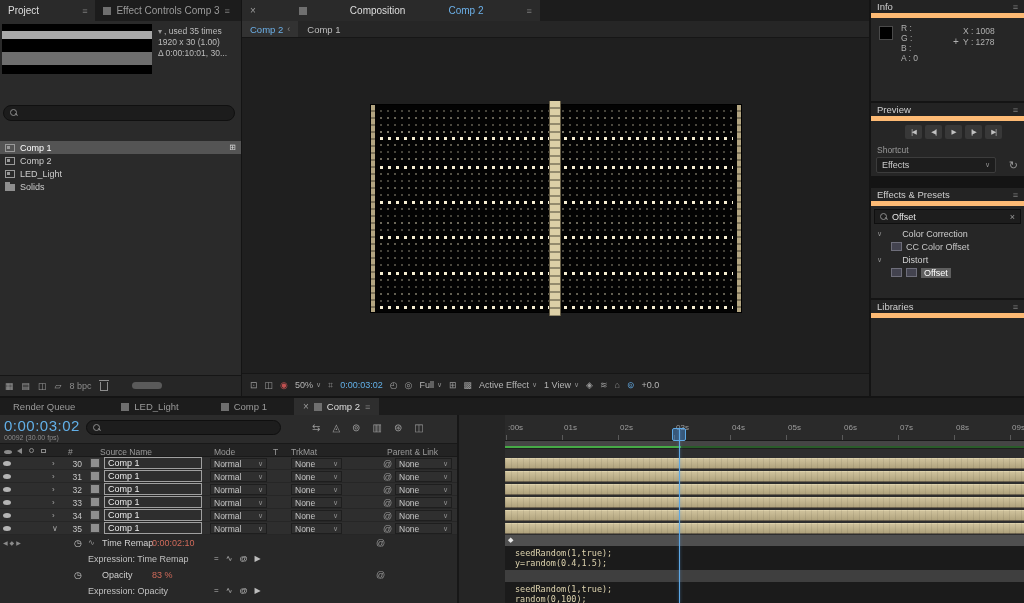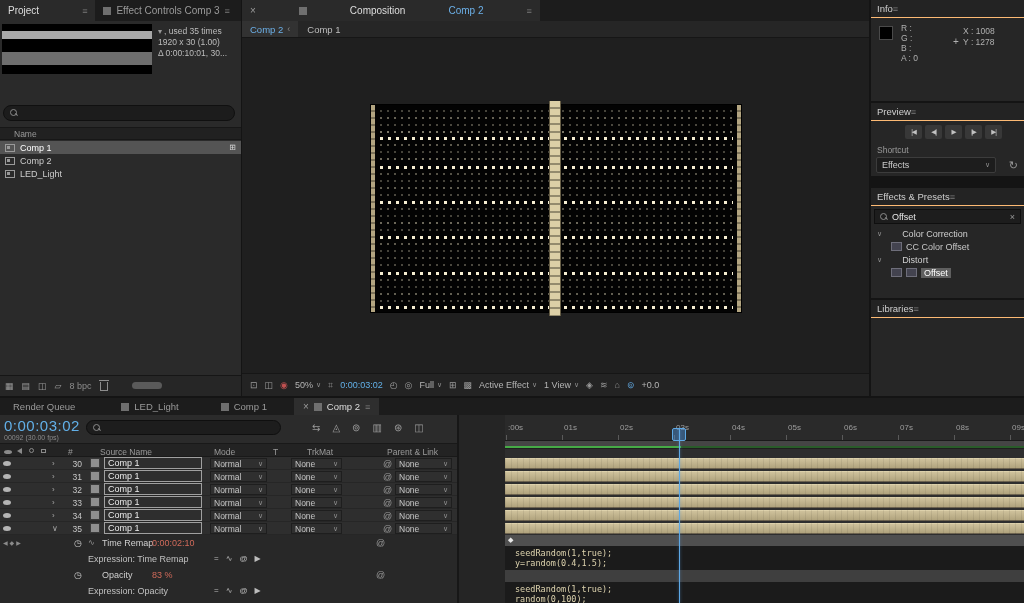--- a/index.html
+++ b/index.html
@@ -64,21 +64,21 @@
   .strip.center{ left:178px; top:-4px; bottom:-4px; width:12px; background:repeating-linear-gradient(180deg,#dccfa6 0 6px,#938a6d 6px 8px); border-left:1px solid #655c44; border-right:1px solid #655c44; }
   .dot-row{ position:absolute; left:8px; right:8px; height:4px; z-index:1; background-image:radial-gradient(circle at 2px 2px,#efe6c6 1px,rgba(0,0,0,0) 1.3px); background-size:7px 4px; }
   .dot-row.b{ height:5px; background-image:radial-gradient(circle at 2.5px 2.5px,#f6eed2 1.6px,rgba(0,0,0,0) 2px); background-size:8px 5px; }
   .comp-toolbar{ position:absolute; left:0; bottom:0; width:100%; height:23px; background:#232323; border-top:1px solid #161616; display:flex; align-items:center; gap:7px; padding:0 8px; font-size:9px; color:#b5b5b5; white-space:nowrap; }
   .ct-ic{ color:#9a9a9a; font-size:9px; }
   .ct-ic.red{ color:#c05050; }
   .ct-tc{ color:#62b0e8; }
   .ct-dd{ display:flex; align-items:center; gap:3px; }
 
   
-  .rp-header{ position:absolute; left:0; top:0; width:100%; height:18px; background:#232323; display:flex; align-items:center; padding:0 6px; font-size:9.5px; color:#cfcfcf; border-bottom:1px solid #fdba74; }
+  .rp-header{ position:absolute; left:0; top:0; width:100%; height:18px; background:#232323; display:flex; align-items:center; justify-content:space-between; padding:0 6px; font-size:9.5px; color:#cfcfcf; border-bottom:5px solid #fdba74; }
   #info-panel{ left:871px; top:0; width:153px; height:101px; background:#262626; }
   .info-swatch{ position:absolute; left:8px; top:26px; width:14px; height:14px; background:#000; border:1px solid #4a4a4a; }
   .info-ch{ position:absolute; left:30px; top:23px; font-size:8.5px; color:#b0b0b0; line-height:10px; }
   .info-cross{ position:absolute; left:82px; top:36px; color:#b0b0b0; font-size:10px; }
   .info-xy{ position:absolute; left:92px; top:26px; font-size:8.5px; color:#b0b0b0; line-height:11px; }
   #preview-panel{ left:871px; top:103px; width:153px; height:73px; background:#262626; }
   .pv-buttons{ position:absolute; left:34px; top:22px; display:flex; gap:3px; }
   .pv-btn{ width:17px; height:14px; background:#383838; border-radius:2px; display:flex; align-items:center; justify-content:center; font-size:6.5px; color:#c2c2c2; letter-spacing:-1px; }
   .pv-shortcut-label{ position:absolute; left:6px; top:42px; font-size:8.5px; color:#9a9a9a; }
   .pv-shortcut{ position:absolute; left:5px; top:54px; width:120px; height:16px; background:#1d1d1d; border:1px solid #3c3c3c; border-radius:2px; display:flex; align-items:center; justify-content:space-between; padding:0 5px; font-size:9px; color:#cccccc; }
@@ -176,37 +176,39 @@
         <div class="tbar2"></div>
       </div>
       <div class="meta">
         <div><span class="caret">▾</span><span>, used 35 times</span></div>
         <div>1920 x 30 (1.00)</div>
         <div>Δ 0:00:10:01, 30...</div>
       </div>
       <div class="proj-search">
         <span class="mag"></span>
       </div>
-      <div class="list-head">
-        <span>Name</span>
-      </div>
       <div class="proj-list">
           <div class="proj-row selected">
     <span class="icon-slot comp-ic"></span>
     <span class="plabel">Comp 1</span>
     <span class="netic">⊞</span>
   </div>
           <div class="proj-row">
     <span class="icon-slot comp-ic"></span>
     <span class="plabel">Comp 2</span>
 
   </div>
           <div class="proj-row">
     <span class="icon-slot comp-ic"></span>
     <span class="plabel">LED_Light</span>
+
+  </div>
+          <div class="proj-row">
+    <span class="icon-slot folder-ic"></span>
+    <span class="plabel">Solids</span>
 
   </div>
         </div>
       <div class="proj-foot">
         <span class="ct-ic">▦</span>
         <span class="ct-ic">▤</span>
         <span class="ct-ic">◫</span>
         <span class="ct-ic">▱</span>
         <span>8 bpc</span>
         <span class="trash"></span>
@@ -416,21 +418,21 @@
       </div>
       <div class="tl-header">
         <i class="h-eye"></i>
         <i class="h-spk"></i>
         <i class="h-solo"></i>
         <i class="h-lock"></i>
         <span style="left:68px">#</span>
         <span style="left:100px">Source Name</span>
         <span style="left:214px">Mode</span>
         <span style="left:273px">T</span>
-        <span style="left:307px">TrkMat</span>
+        <span style="left:291px">TrkMat</span>
         <span style="left:387px">Parent &amp; Link</span>
       </div>
       <div class="layer-list">
           <div class="tl-row">
     <span class="eye"></span>
     <span class="twirl">›</span>
     <span class="lnum">30</span>
     <span class="lswatch"></span>
     <span class="lname">Comp 1</span>
     <span class="ddl mode">

